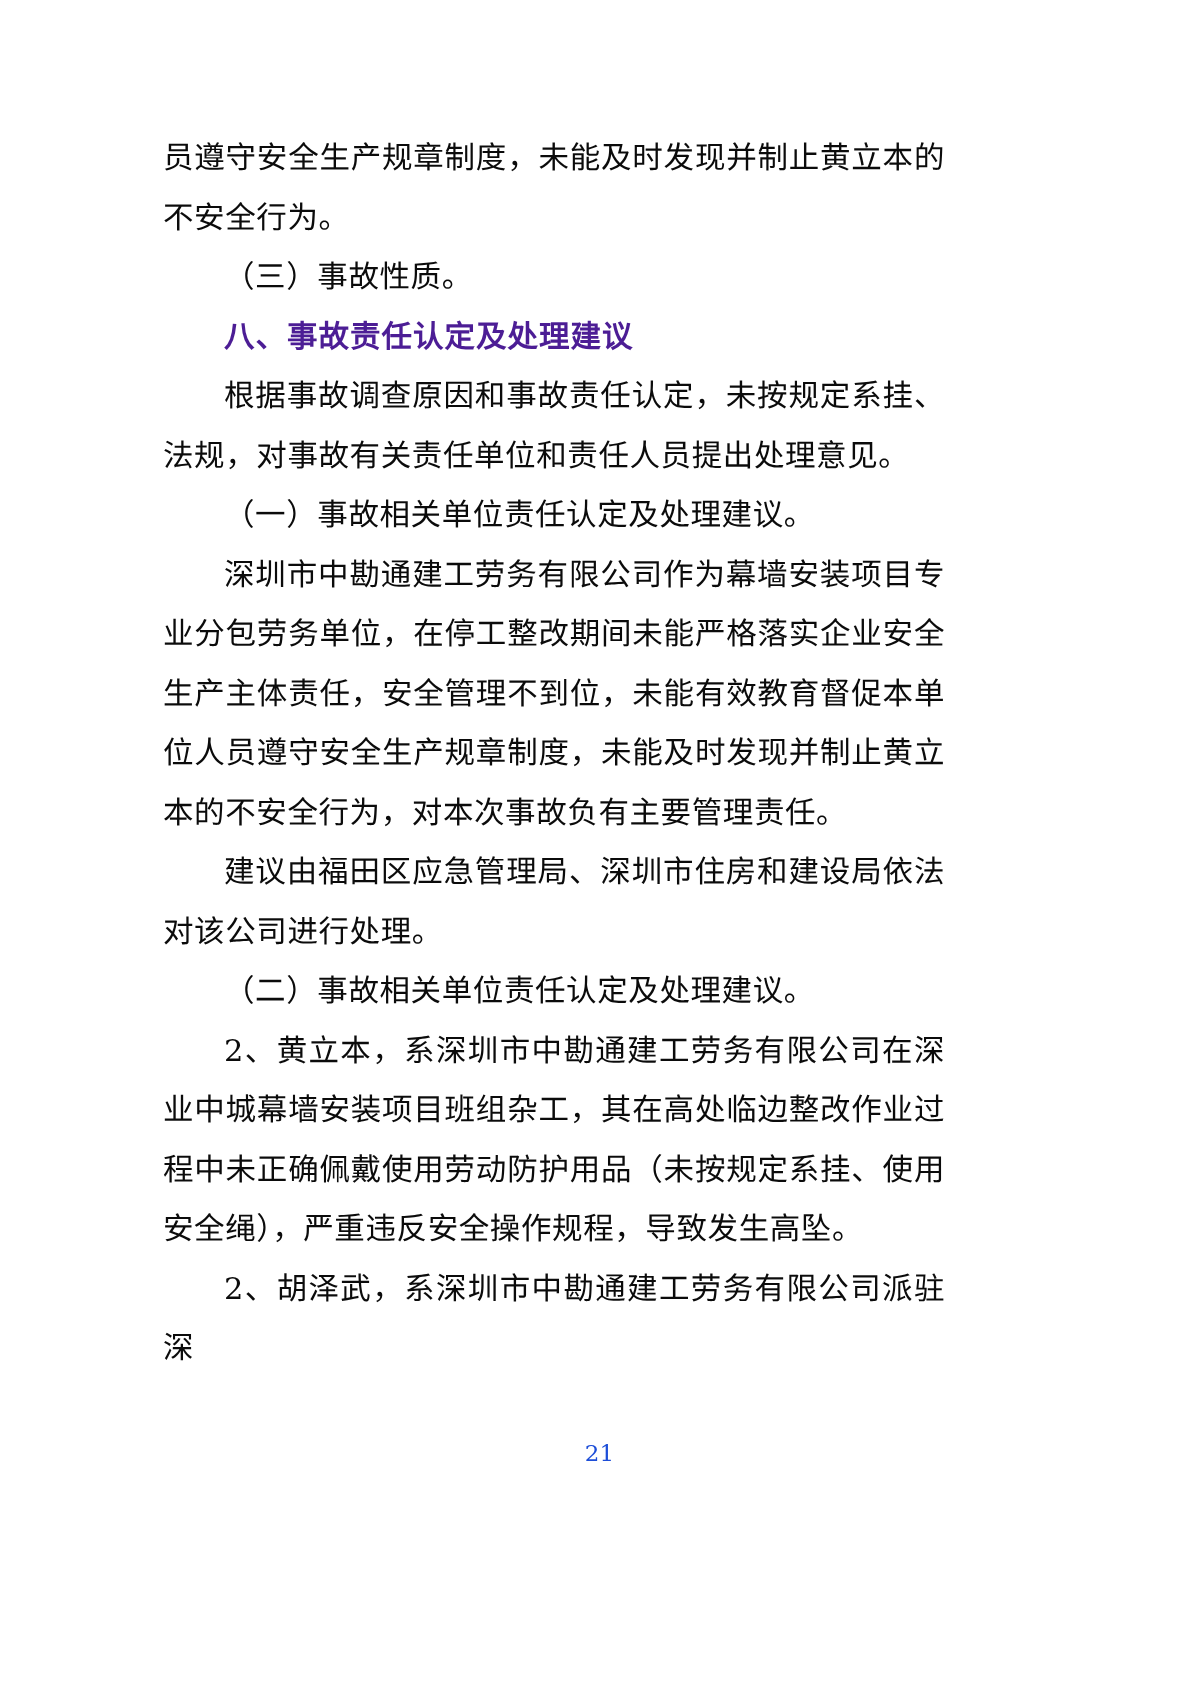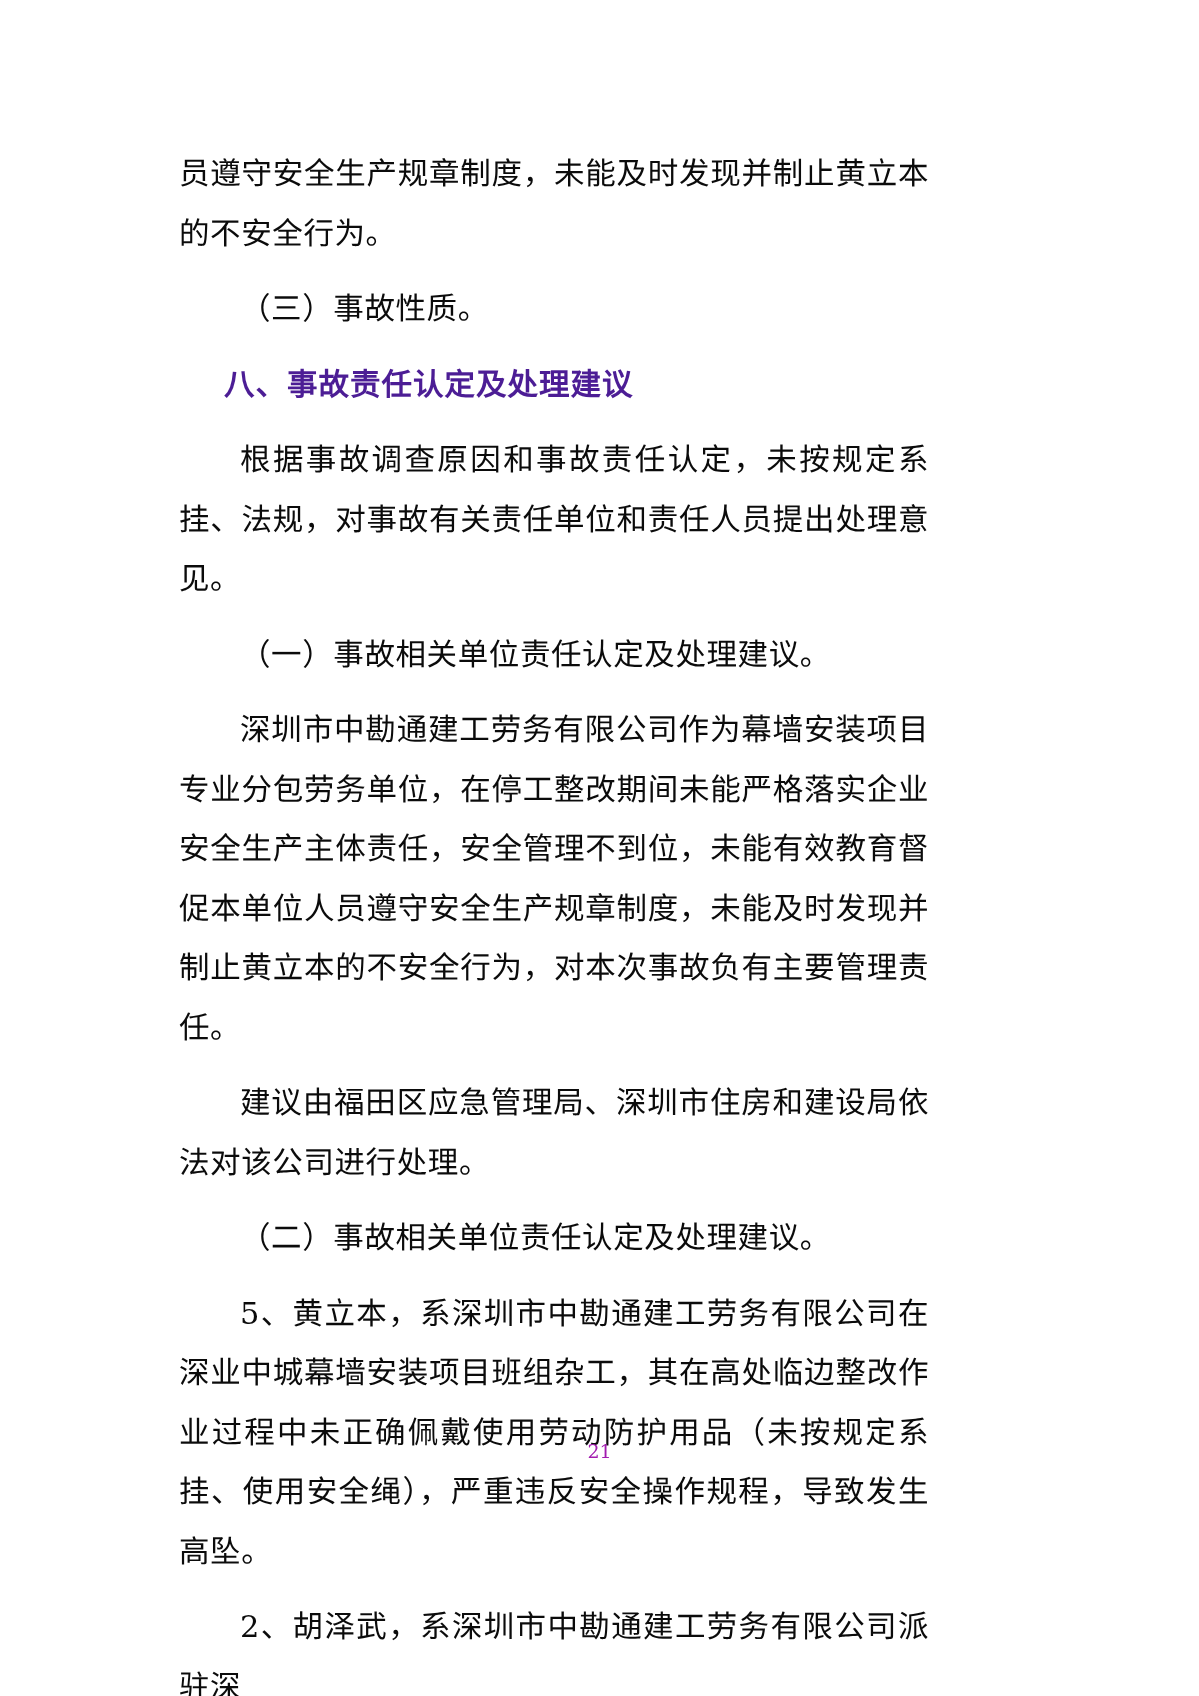--- a/index.html
+++ b/index.html
@@ -23,21 +23,21 @@
     width: 782px;
   }
   .para {
     font-family: "DejaVu Serif", "Liberation Serif", serif;
     font-size: 30.5px;
     line-height: 59.5px;
     color: #0b0b0b;
     text-align: justify;
     text-justify: inter-character;
     letter-spacing: 0.6px;
-    margin: 16px;
+    margin: 0;
     white-space: pre-wrap;
   }
   .indent {
     text-indent: 61px;
   }
   .heading {
     font-family: "DejaVu Serif", "Liberation Serif", serif;
     font-weight: bold;
     font-size: 30.5px;
     line-height: 59.5px;
@@ -46,22 +46,22 @@
     margin: 0;
     text-indent: 61px;
   }
   .page-number {
     position: absolute;
     left: 0;
     right: 0;
     top: 1440px;
     text-align: center;
     font-family: "DejaVu Serif", "Liberation Serif", serif;
-    font-size: 19px;
-    color: #a21caf;
+    font-size: 23px;
+    color: #1d4ed8;
   }
 </style>
 </head>
 <body>
 
 <div class="page">
 
   <div class="content">
 
     <p class="para">员遵守安全生产规章制度，未能及时发现并制止黄立本的不安全行为。</p>
@@ -74,21 +74,21 @@
     <p class="para indent">根据事故调查原因和事故责任认定，未按规定系挂、法规，对事故有关责任单位和责任人员提出处理意见。</p>
 
     <p class="para indent">（一）事故相关单位责任认定及处理建议。</p>
 
     <p class="para indent">深圳市中勘通建工劳务有限公司作为幕墙安装项目专业分包劳务单位，在停工整改期间未能严格落实企业安全生产主体责任，安全管理不到位，未能有效教育督促本单位人员遵守安全生产规章制度，未能及时发现并制止黄立本的不安全行为，对本次事故负有主要管理责任。</p>
 
     <p class="para indent">建议由福田区应急管理局、深圳市住房和建设局依法对该公司进行处理。</p>
 
     <p class="para indent">（二）事故相关单位责任认定及处理建议。</p>
 
-    <p class="para indent">5、黄立本，系深圳市中勘通建工劳务有限公司在深业中城幕墙安装项目班组杂工，其在高处临边整改作业过程中未正确佩戴使用劳动防护用品（未按规定系挂、使用安全绳），严重违反安全操作规程，导致发生高坠。</p>
+    <p class="para indent">2、黄立本，系深圳市中勘通建工劳务有限公司在深业中城幕墙安装项目班组杂工，其在高处临边整改作业过程中未正确佩戴使用劳动防护用品（未按规定系挂、使用安全绳），严重违反安全操作规程，导致发生高坠。</p>
 
 
     <p class="para indent">2、胡泽武，系深圳市中勘通建工劳务有限公司派驻深</p>
 
   </div>
 
   <div class="page-number">21</div>
 
 </div>
 

